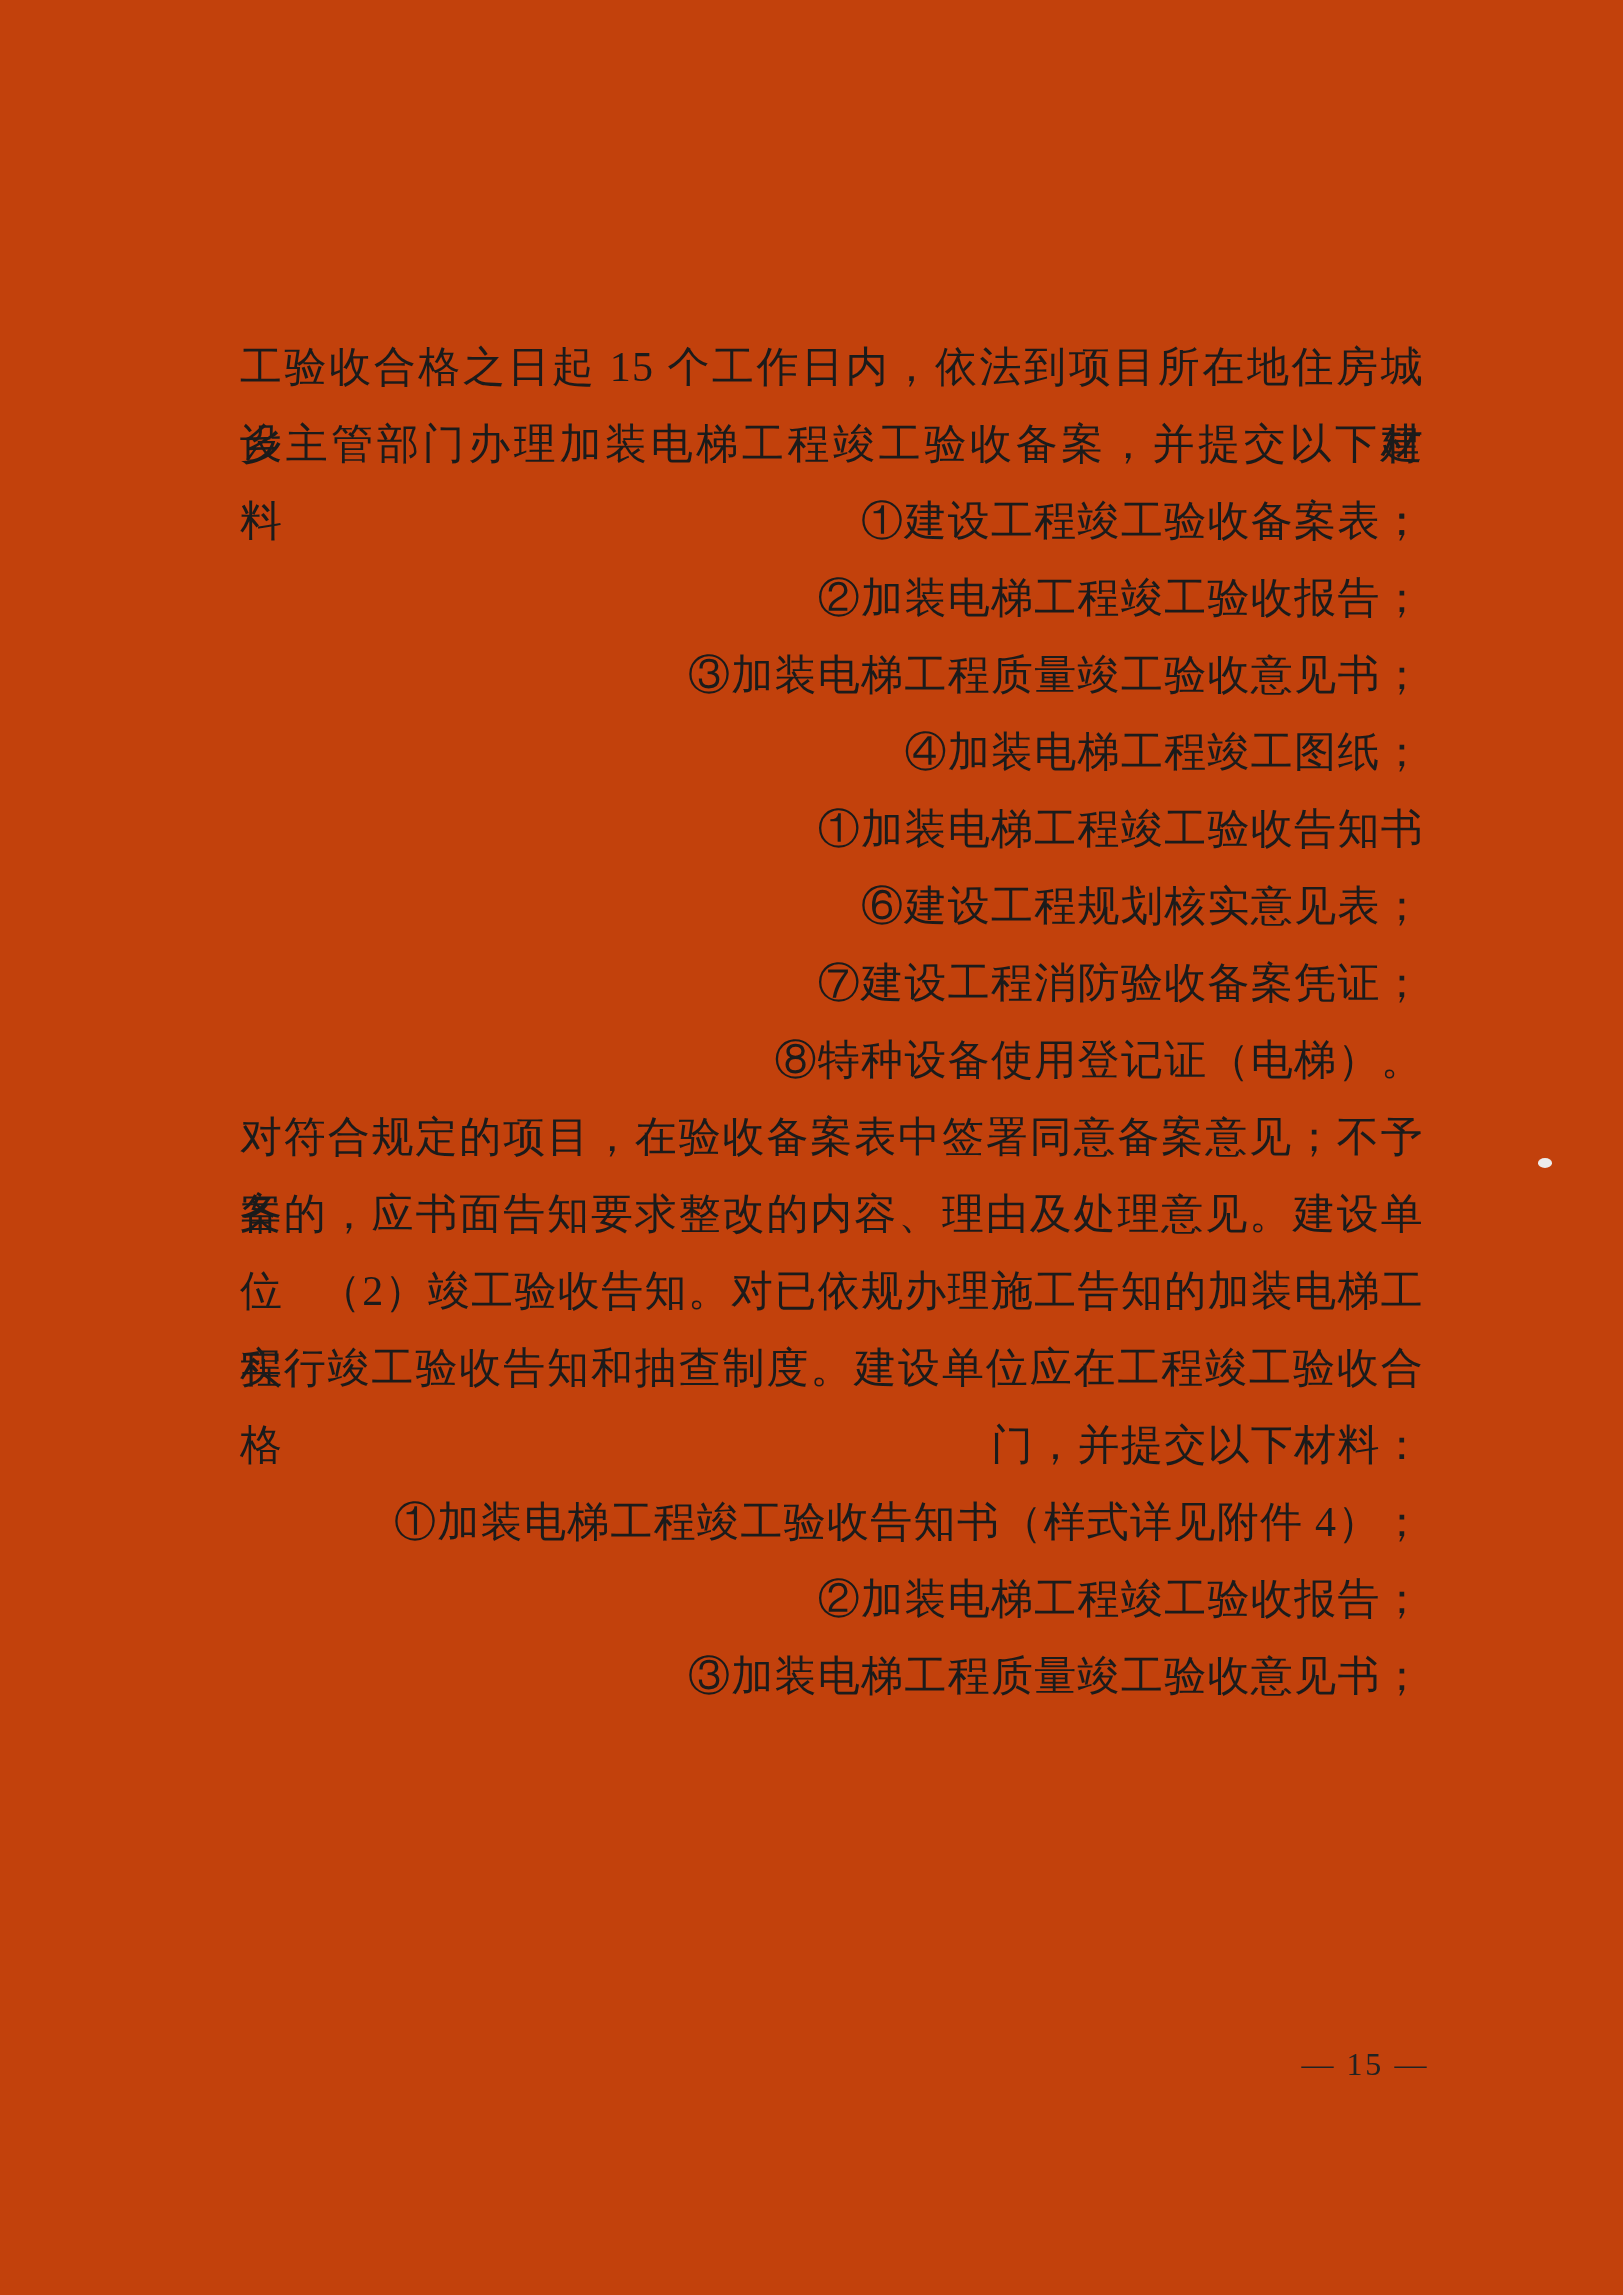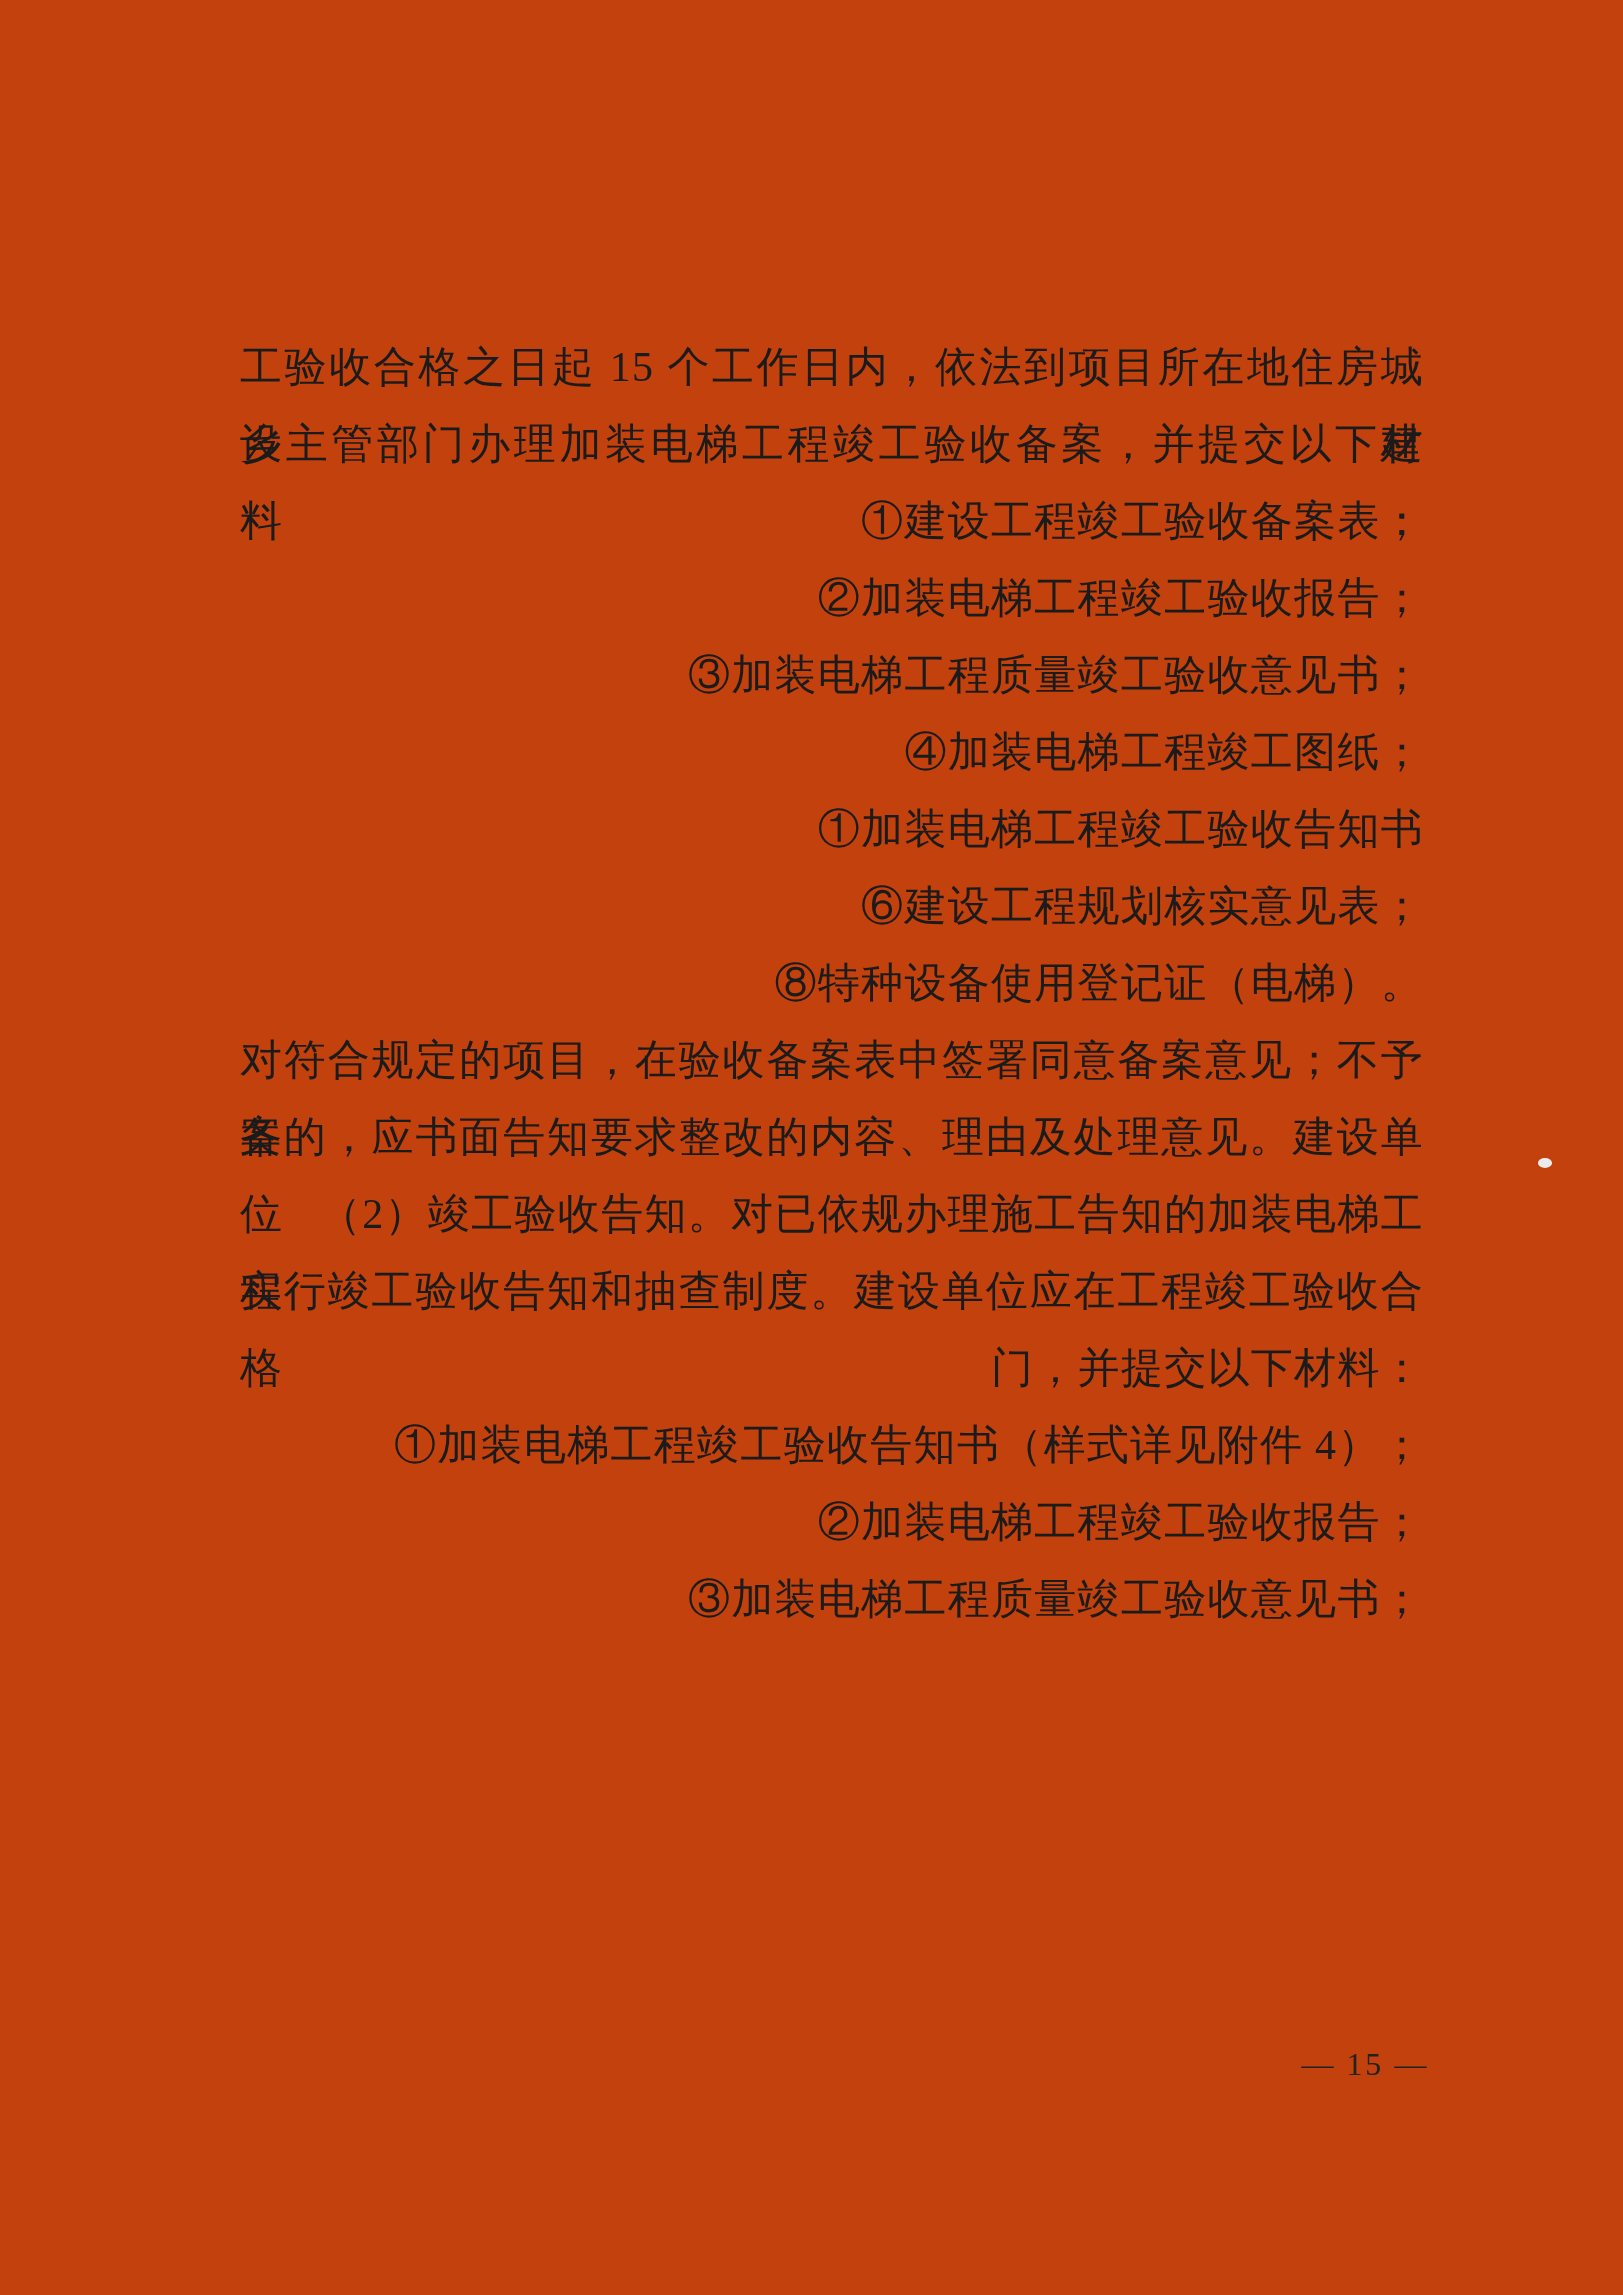--- a/index.html
+++ b/index.html
@@ -65,20 +65,21 @@
 
   <div id="body-text">
     <div class="line fill">工验收合格之日起 15 个工作日内，依法到项目所在地住房城乡建</div>
     <div class="line fill">设主管部门办理加装电梯工程竣工验收备案，并提交以下材料：</div>
     <div class="line ind">①建设工程竣工验收备案表；</div>
     <div class="line ind">②加装电梯工程竣工验收报告；</div>
     <div class="line ind">③加装电梯工程质量竣工验收意见书；</div>
     <div class="line ind">④加装电梯工程竣工图纸；</div>
     <div class="line ind">①加装电梯工程竣工验收告知书</div>
     <div class="line ind">⑥建设工程规划核实意见表；</div>
+    <div class="line ind">⑦建设工程消防验收备案凭证；</div>
     <div class="line ind">⑧特种设备使用登记证（电梯）。</div>
     <div class="line fill">对符合规定的项目，在验收备案表中签署同意备案意见；不予备</div>
     <div class="line fill">案的，应书面告知要求整改的内容、理由及处理意见。建设单位</div>
     <div class="line ind fill">（2）竣工验收告知。对已依规办理施工告知的加装电梯工程</div>
     <div class="line fill">实行竣工验收告知和抽查制度。建设单位应在工程竣工验收合格</div>
     <div class="line">门，并提交以下材料：</div>
     <div class="line ind">①加装电梯工程竣工验收告知书（样式详见附件 4）；</div>
     <div class="line ind">②加装电梯工程竣工验收报告；</div>
     <div class="line ind">③加装电梯工程质量竣工验收意见书；</div>
   </div>

